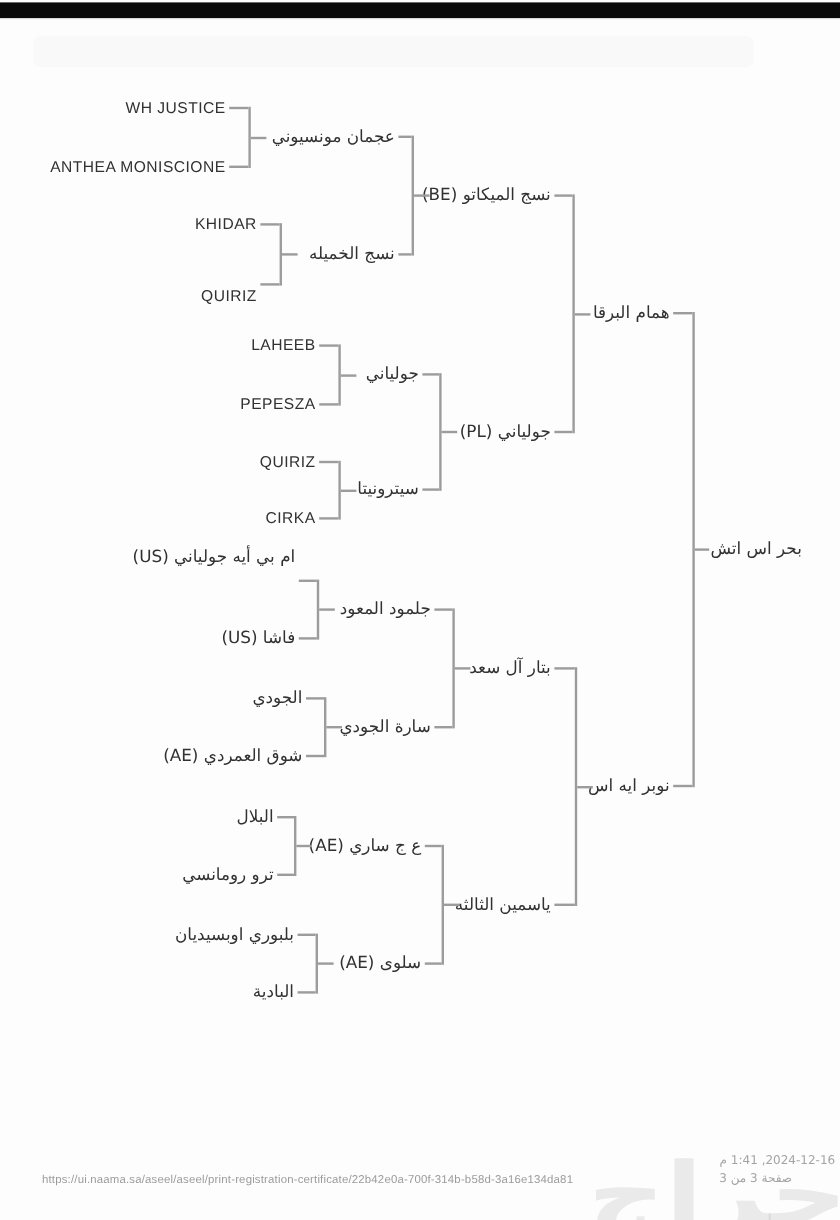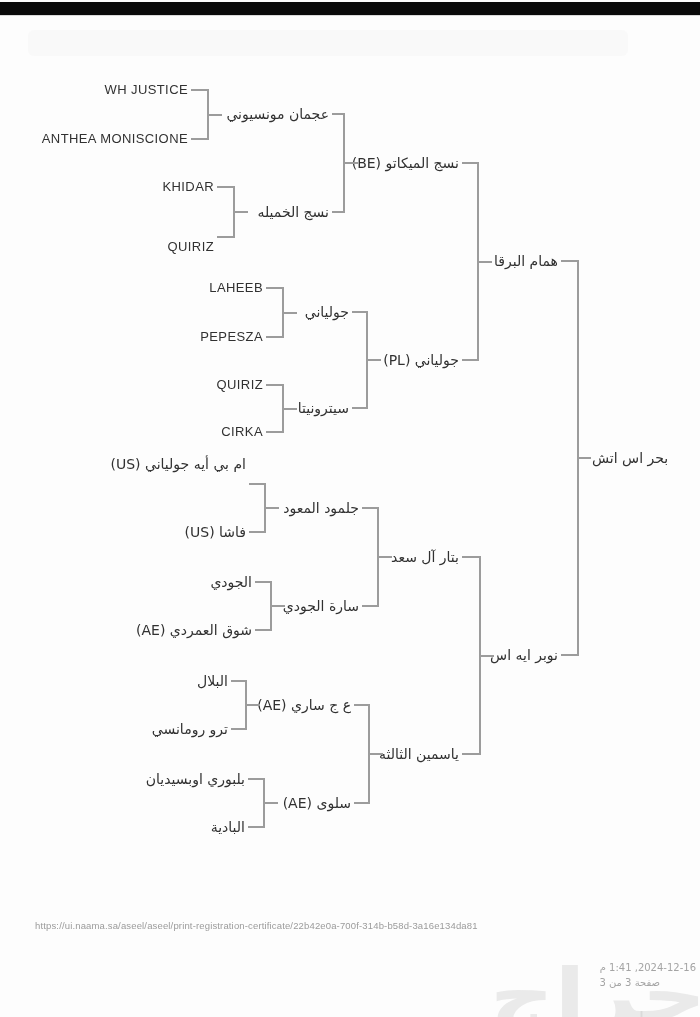--- a/index.html
+++ b/index.html
@@ -6,21 +6,21 @@
   #page{position:relative;width:700px;height:1017px;background:#fdfdfd;overflow:hidden;
         font-family:"Liberation Sans",sans-serif;}
   .topbar{position:absolute;left:0;top:2px;width:700px;height:13px;background:#0a0a0a;
           box-shadow:0 1px 0 #d9d9d9;}
   .faint-band{position:absolute;left:28px;top:30px;width:600px;height:26px;background:#f6f6f6;
           opacity:.55;border-radius:6px;}
   .node{position:absolute;white-space:nowrap;color:#313131;}
   .lat{font:13px/16px "Liberation Sans",sans-serif;letter-spacing:.4px;}
   .ar{font:14px/20px "DejaVu Sans",sans-serif;}
   .line{position:absolute;background:#9c9c9c;}
-  .url{position:absolute;left:35px;top:920px;font:9.5px/12px "Liberation Sans",sans-serif;
+  .url{position:absolute;left:35px;top:978px;font:9.5px/12px "Liberation Sans",sans-serif;
        color:#9b9b9b;letter-spacing:.15px;z-index:3;}
   .stamp1{position:absolute;right:4px;top:961px;font:10px/13px "DejaVu Sans",sans-serif;
        color:#a4a4a4;z-index:3;}
   .stamp2{position:absolute;right:40px;top:976px;font:10px/13px "DejaVu Sans",sans-serif;
        color:#a4a4a4;z-index:3;}
   .wm{position:absolute;right:-6px;bottom:-14px;font:bold 72px/72px "DejaVu Sans",sans-serif;
        color:rgba(120,120,120,0.14);z-index:1;transform:scaleX(1.25);transform-origin:right bottom;}
 </style>
 </head>
 <body>

